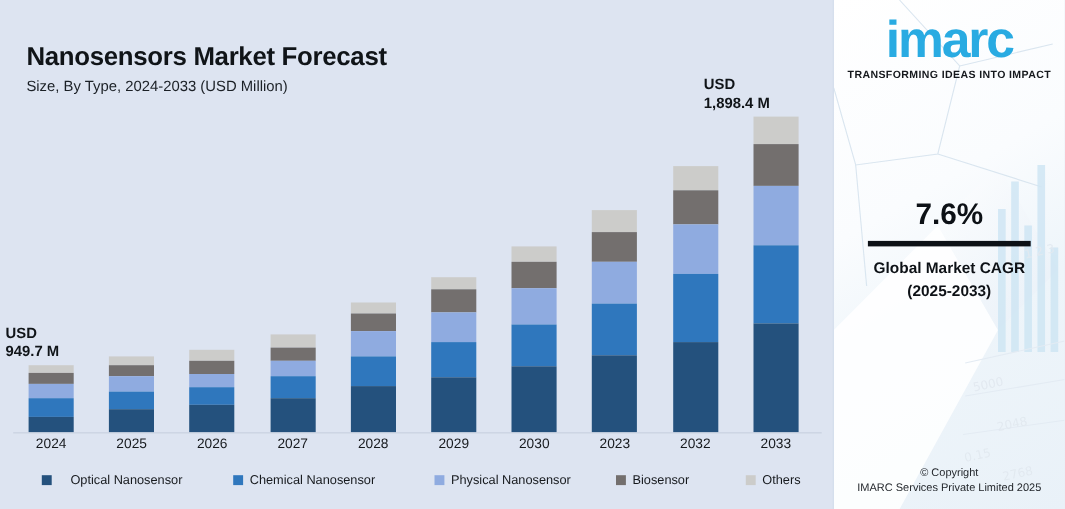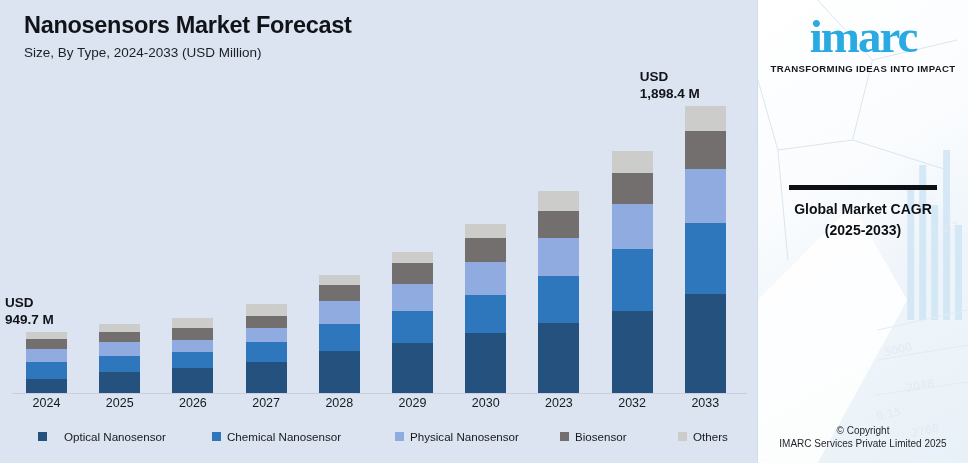--- a/index.html
+++ b/index.html
@@ -20,21 +20,21 @@
   #chart-panel {
     position: relative;
     width: 757px; height: 463px;
     background: #dde4f1;
     flex: 0 0 757px;
   }
 
   #header { position: absolute; left: 24px; top: 10px; }
   #chart-title {
     font-size: 23.5px; font-weight: bold; color: #101418;
-    letter-spacing: -0.3px; line-height: 30px; white-space: nowrap;
+    letter-spacing: -0.3px; line-height: 30px; white-space: nowrap; margin-top: 26px;
   }
   #chart-subtitle {
     font-size: 13.5px; color: #1b2026; line-height: 22px;
     margin-top: 2px; white-space: nowrap;
   }
 
   
   #plot {
     position: absolute;
     left: 0; top: 60px;
@@ -110,21 +110,21 @@
     text-align: center;
   }
   #logo-mark {
     position: relative;
     display: inline-block;
     font-size: 47px;
     font-weight: bold;
     letter-spacing: -2px;
     color: #29abe2;
     line-height: 52px;
-    font-family: Liberation Serif, serif;
+    font-family: Liberation Sans, sans-serif;
   }
   #logo-tagline {
     margin-top: 1px;
     font-size: 9.6px;
     font-weight: bold;
     color: #15181c;
     letter-spacing: 0.35px;
     white-space: nowrap;
   }
 
@@ -341,20 +341,21 @@
         </g>
       </svg>
     </div>
 
     <div id="logo-wrap">
       <div id="logo-mark">imarc</div>
       <div id="logo-tagline">TRANSFORMING IDEAS INTO IMPACT</div>
     </div>
 
     <div id="cagr-block">
+      <div id="cagr-value">7.6%</div>
       <div id="cagr-rule"></div>
       <div id="cagr-label">Global Market CAGR</div>
       <div id="cagr-period">(2025-2033)</div>
     </div>
 
     <div id="copyright">
       <div>© Copyright</div>
       <div>IMARC Services Private Limited 2025</div>
     </div>
   </div>

